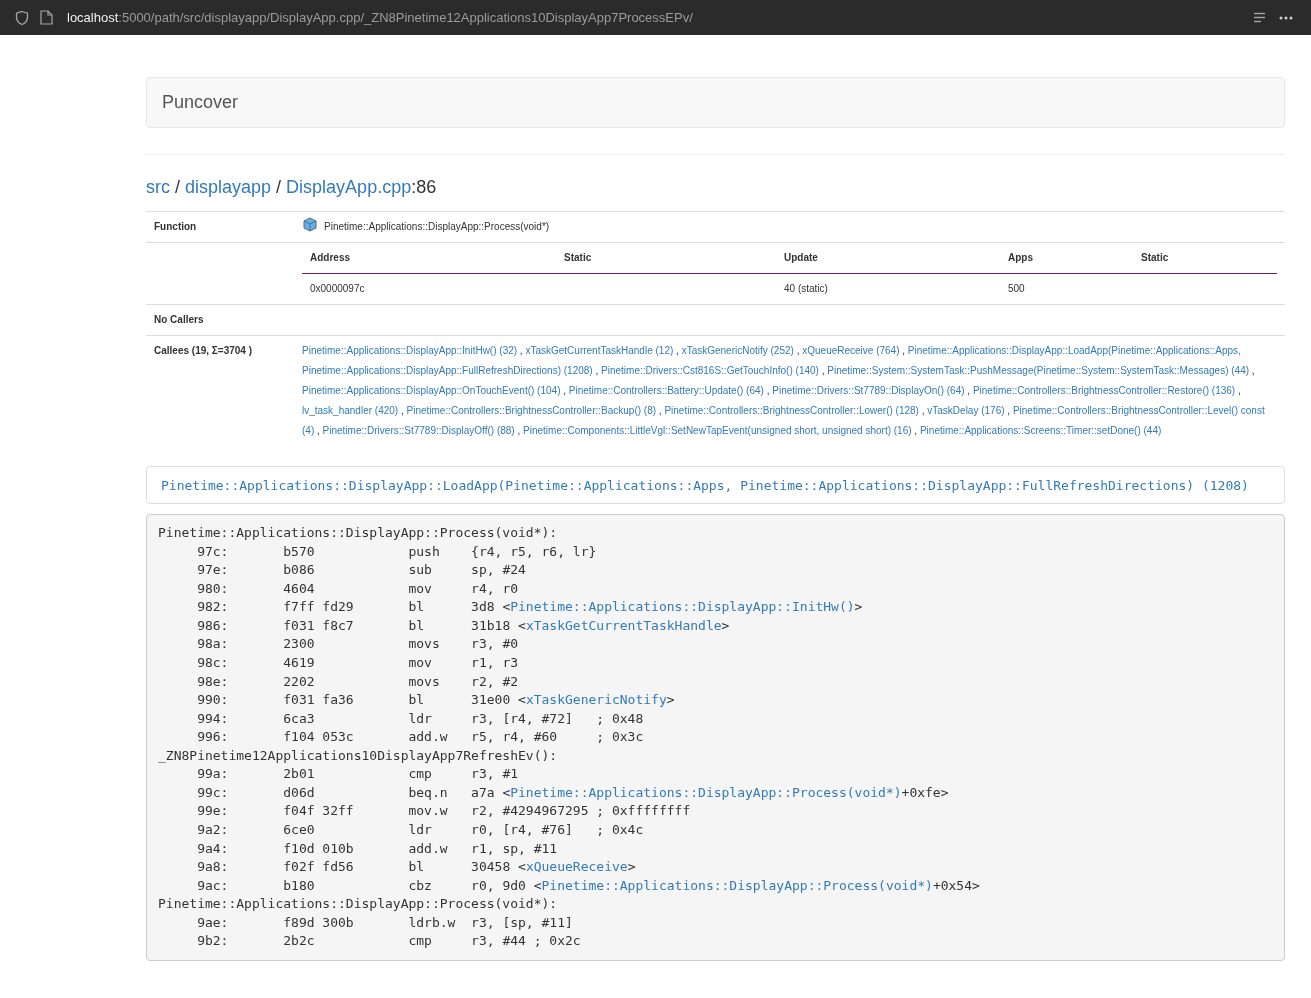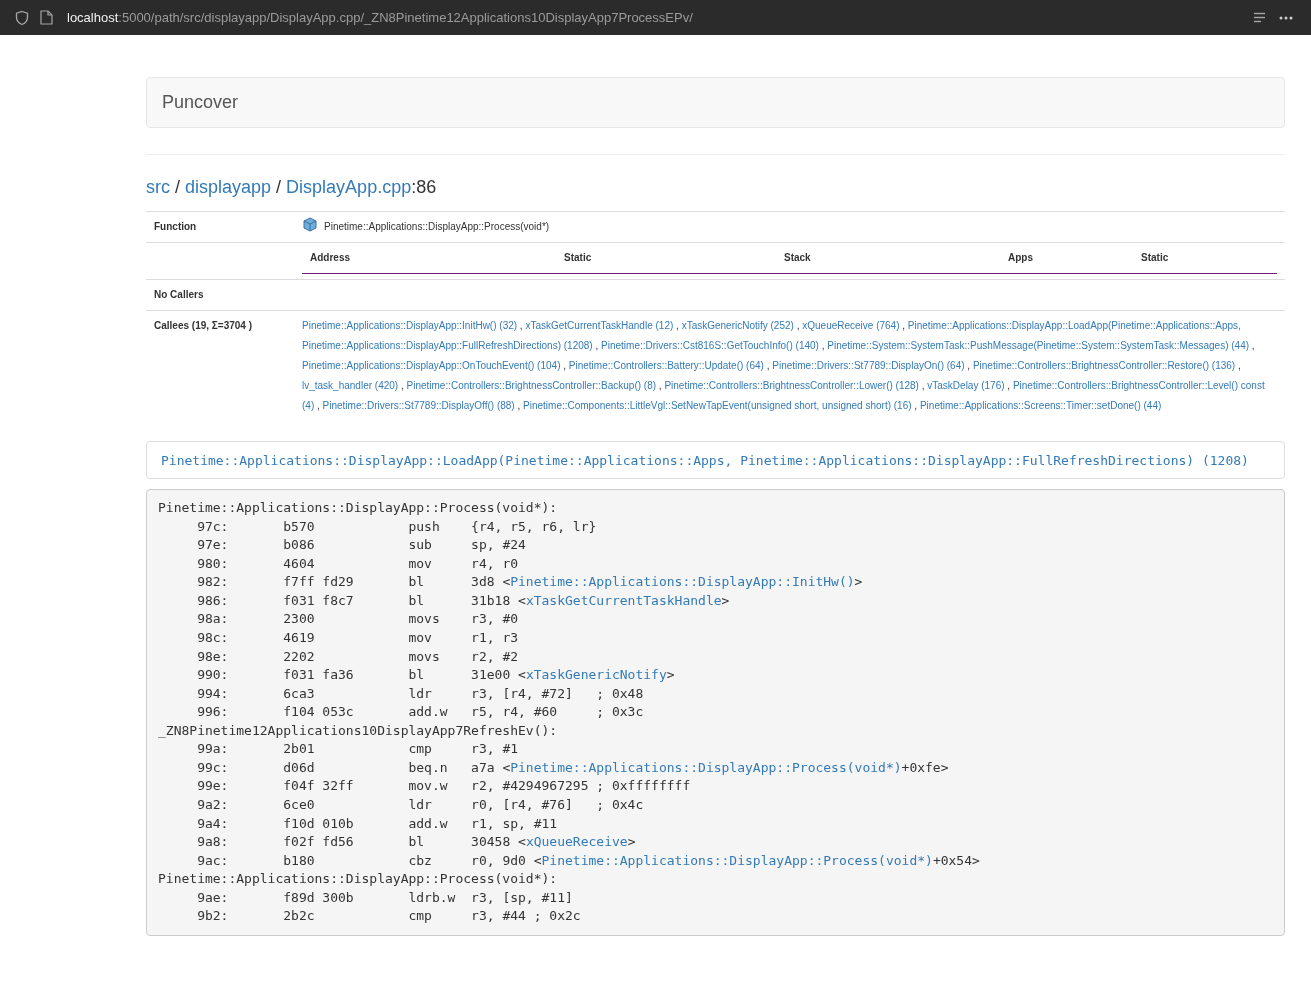--- a/index.html
+++ b/index.html
@@ -172,23 +172,30 @@
         </td>
       </tr>
       <tr>
         <th class="rowlabel"></th>
         <td class="stats-holder">
           <table class="stats">
             <tbody>
               <tr>
                 <th>Address</th>
                 <th>Static</th>
-                <th>Stack</th>
+                <th>Update</th>
                 <th>Apps</th>
                 <th>Static</th>
+              </tr>
+              <tr>
+                <td>0x0000097c</td>
+                <td></td>
+                <td>40 (static)</td>
+                <td>500</td>
+                <td></td>
               </tr>
             </tbody>
           </table>
         </td>
       </tr>
       <tr>
         <th class="rowlabel">No Callers</th>
         <td></td>
       </tr>
       <tr>

